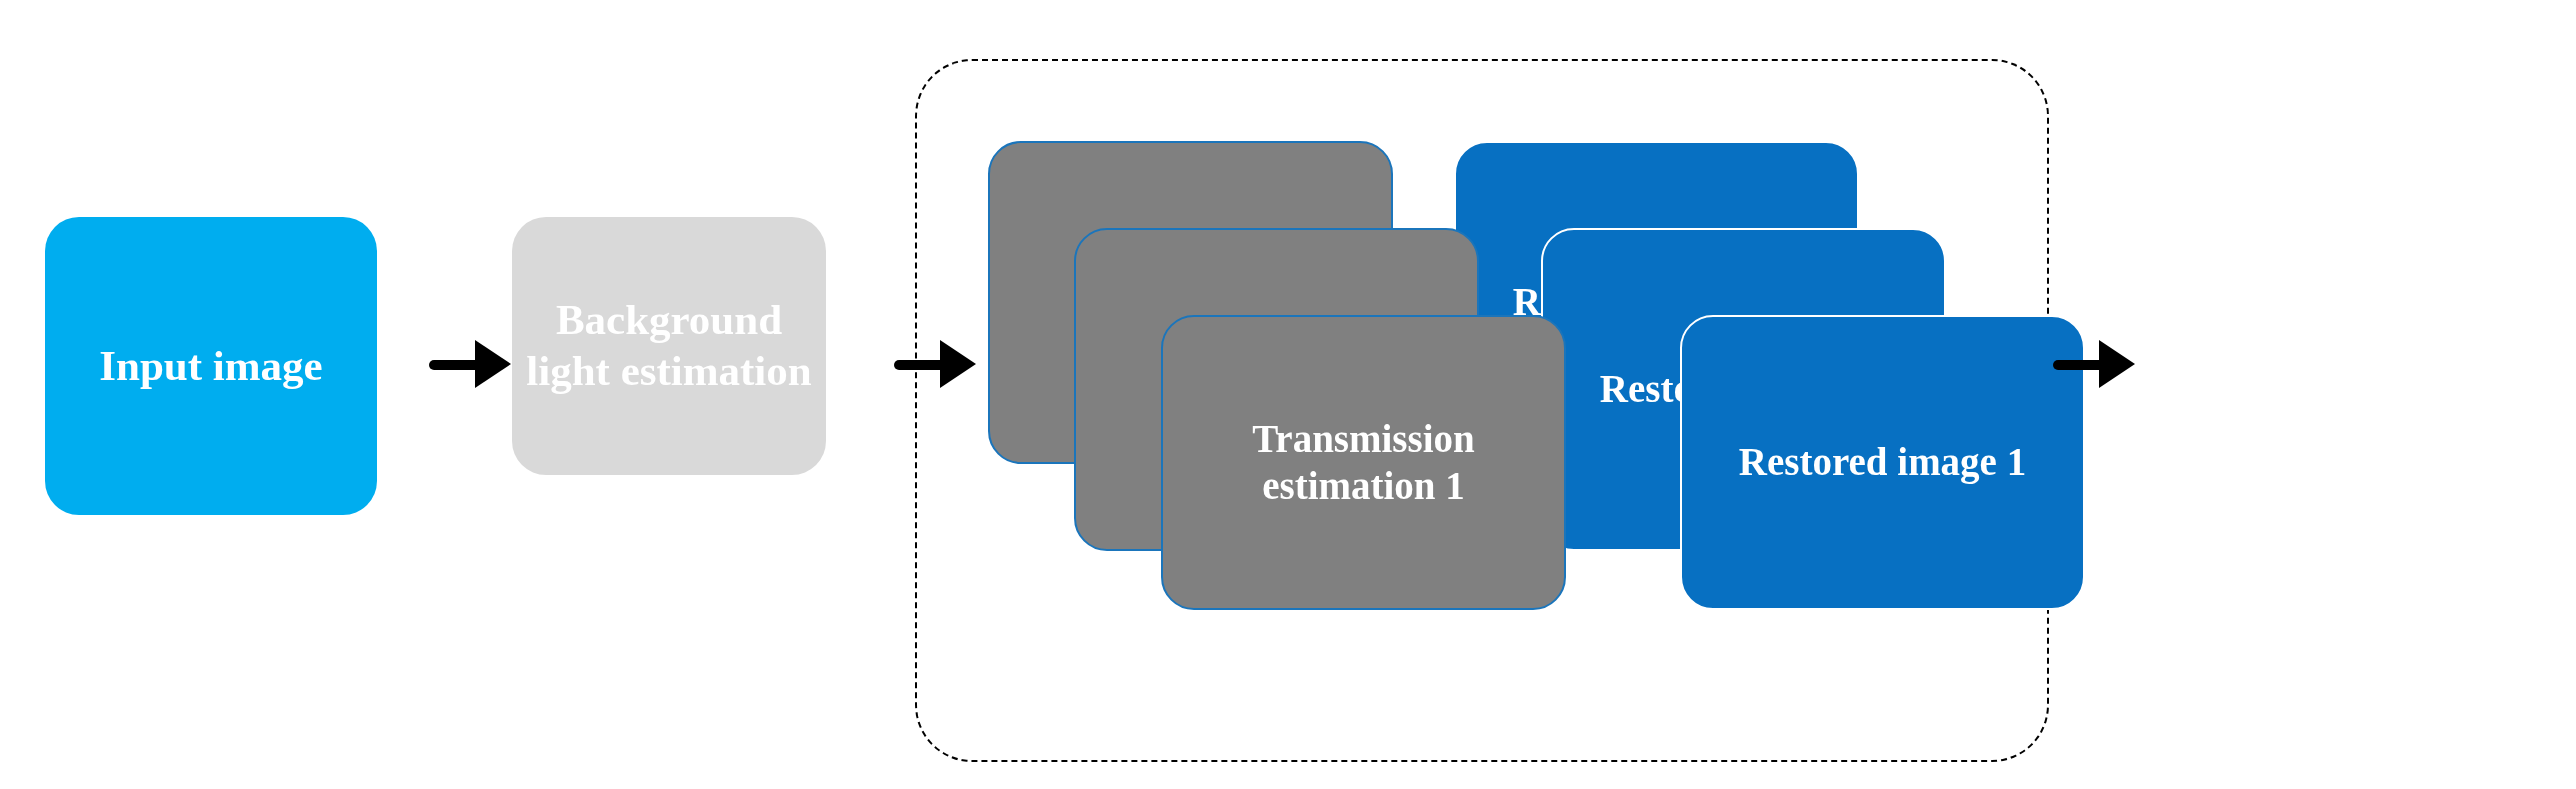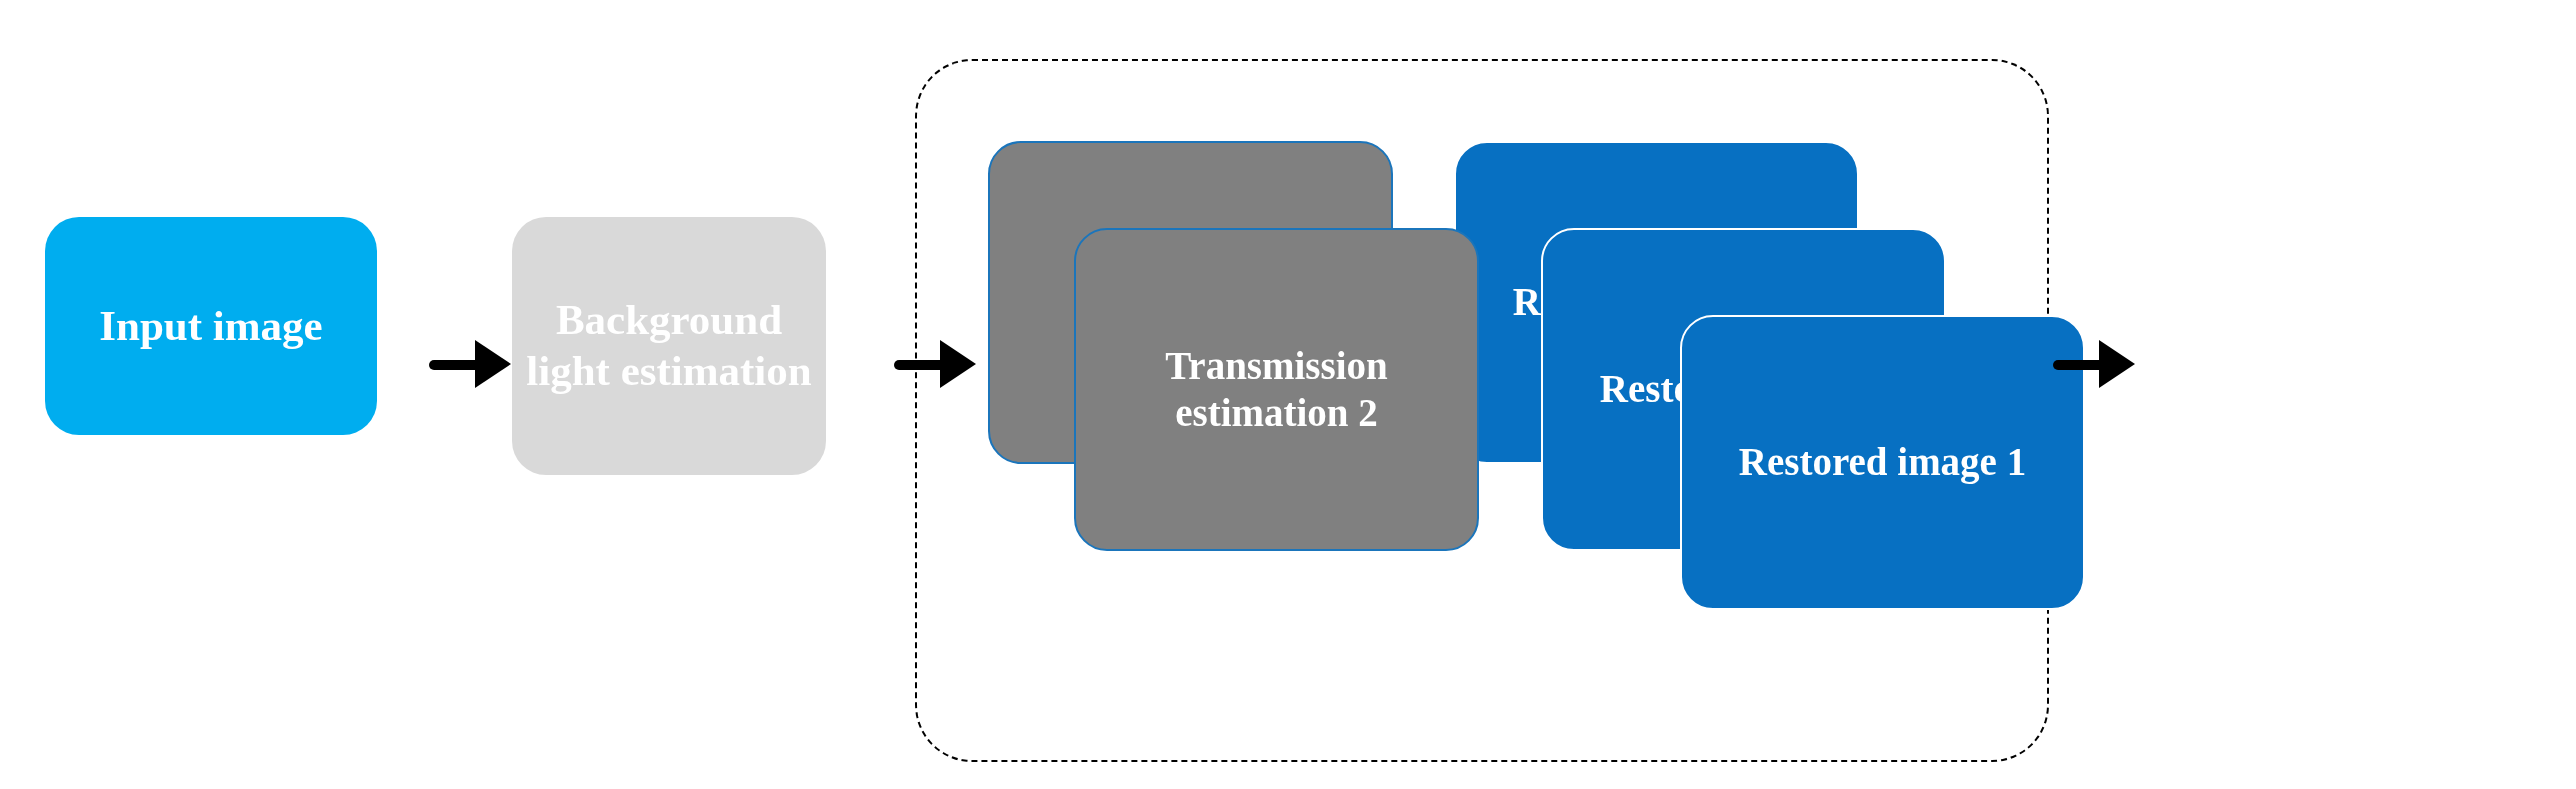--- a/index.html
+++ b/index.html
@@ -29,21 +29,21 @@
     color: #ffffff;
     font-weight: bold;
     line-height: 1.18;
   }
 
   
   .box-input {
     left: 45px;
     top: 217px;
     width: 332px;
-    height: 218px;
+    height: 298px;
     background: #00ADEF;
     border-radius: 34px;
     font-size: 43px;
   }
   .box-bgl {
     left: 512px;
     top: 217px;
     width: 314px;
     height: 258px;
     background: #D9D9D9;
@@ -191,20 +191,23 @@
   </div>
 
   <div class="card card-gray tx2">
     <span>Transmission estimation 2</span>
   </div>
 
   <div class="card card-blue rs2">
     <span>Restored image 2</span>
   </div>
 
+  <div class="card card-gray tx1">
+    <span>Transmission estimation 1</span>
+  </div>
 
   <div class="card card-blue rs1">
     <span>Restored image 1</span>
   </div>
 
 
   <div class="arrow arrow-3">
     <div class="shaft"></div>
     <div class="head"></div>
   </div>

